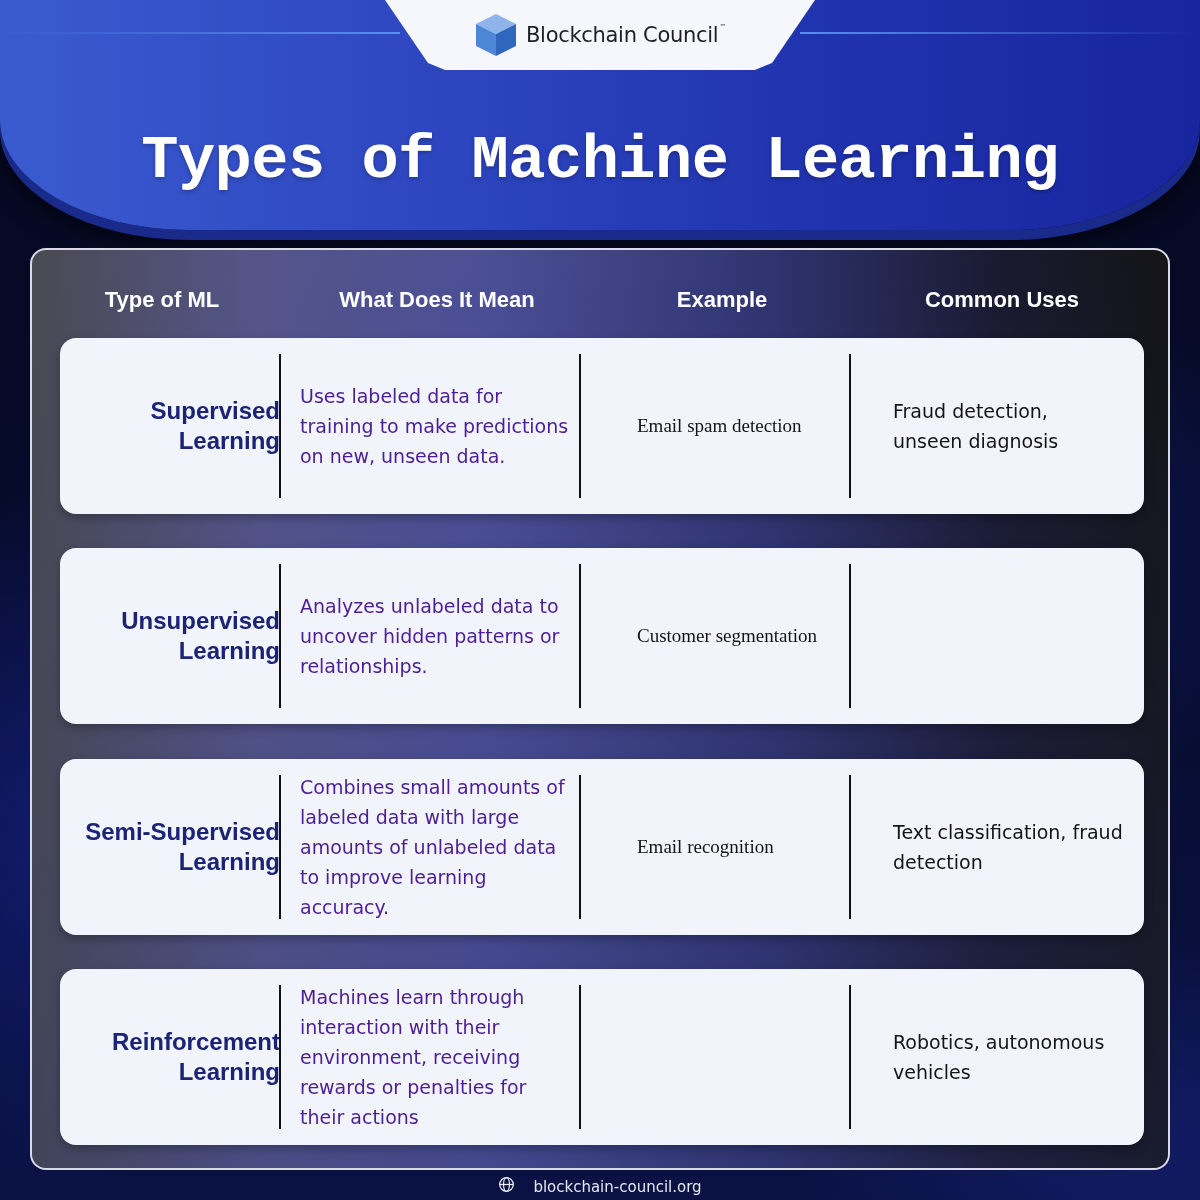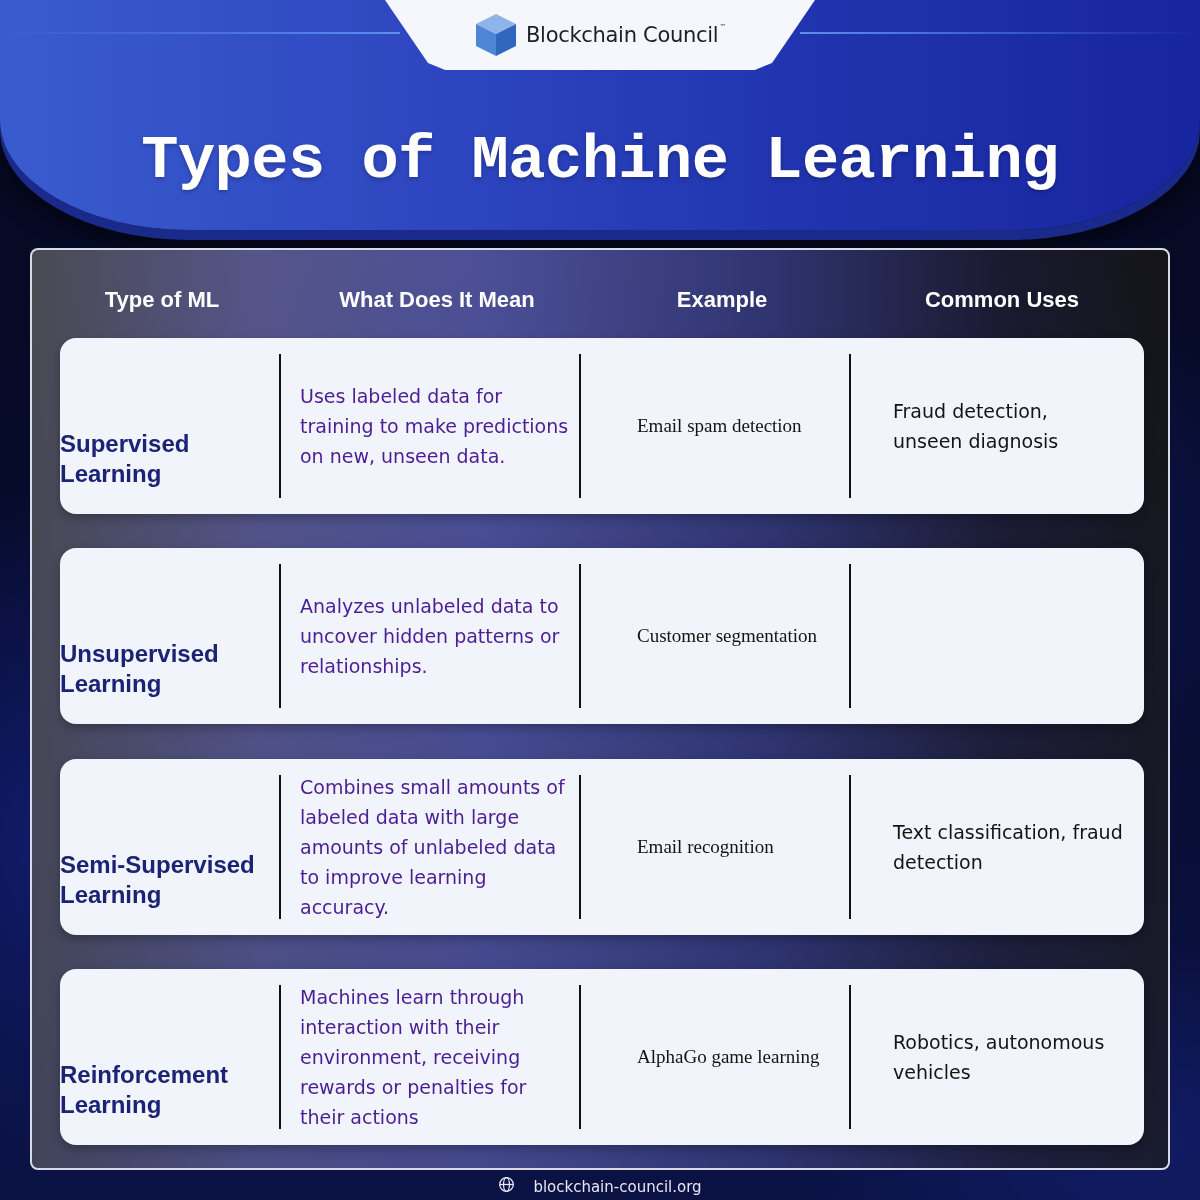--- a/index.html
+++ b/index.html
@@ -36,21 +36,21 @@
   .tm { font-size: 7px; vertical-align: top; margin-left: 1px; color: #333; }
   .title {
     position: absolute; left: 0; top: 125px; width: 1200px; text-align: center;
     color: #ffffff; font-size: 62px; font-weight: bold; letter-spacing: -0.5px;
     text-shadow: 0 2px 4px rgba(0,0,0,0.25);
     font-family: Liberation Mono, monospace;
   }
   
   .panel {
     position: absolute; left: 30px; top: 248px; width: 1140px; height: 922px;
-    border: 2px solid #d8dbe6; border-radius: 8px;
+    border: 2px solid #d8dbe6; border-radius: 16px;
     background: linear-gradient(90deg, #4a4a52 0%, #55558a 20%, #4b4f96 40%, #2f3470 65%, #1a1a30 85%, #141418 100%);
     overflow: hidden;
   }
   .panel::after {
     content: ""; position: absolute; inset: 0;
     background: linear-gradient(180deg, rgba(0,0,0,0) 0%, rgba(40,50,110,0.25) 100%);
     pointer-events: none;
   }
   .header-row {
     position: absolute; left: 0; top: 0; width: 100%; height: 100px;
@@ -61,22 +61,22 @@
   .header-row div {
     color: #ffffff; font-weight: bold; font-size: 22px; text-align: center;
   }
   .row {
     position: absolute; left: 28px; width: 1084px; height: 176px;
     background: #f1f4fb; border-radius: 16px;
     box-shadow: 0 4px 10px rgba(0,0,0,0.25);
     z-index: 2;
   }
   .cell { position: absolute; top: 0; height: 100%; display: flex; align-items: center; }
-  .c-type { left: 0; width: 220px; justify-content: center; text-align: left;
-            color: #1b2375; font-weight: bold; font-size: 24px; line-height: 30px; margin-top: 33px; }
+  .c-type { left: 0; width: 220px; justify-content: center; text-align: right;
+            color: #1b2375; font-weight: bold; font-size: 24px; line-height: 30px; }
   .c-mean { left: 240px; width: 270px; padding-left: 0; font-size: 19px; line-height: 30px; color: #4c1d95;
             font-family: "DejaVu Sans", sans-serif; }
   .c-ex { left: 577px; width: 200px; font-size: 19px; line-height: 30px; color: #141414;
           font-family: Liberation Serif, serif; text-align: center; }
   .c-use { left: 833px; width: 230px; font-size: 19px; line-height: 30px; color: #141414;
            font-family: "DejaVu Sans", sans-serif; }
   .divider { position: absolute; top: 16px; bottom: 16px; width: 2px; background: #111; }
   .footer {
     position: absolute; left: 0; top: 1176px; width: 1200px; text-align: center;
     color: #e6e8f2; font-size: 15px; font-family: "DejaVu Sans", sans-serif;
@@ -139,21 +139,20 @@
     <div class="cell c-ex">Email recognition</div>
     <div class="divider" style="left:789px;"></div>
     <div class="cell c-use">Text classification, fraud detection</div>
   </div>
 
   <div class="row" style="top:719px;">
     <div class="cell c-type">Reinforcement Learning</div>
     <div class="divider" style="left:219px;"></div>
     <div class="cell c-mean">Machines learn through interaction with their environment, receiving rewards or penalties for their actions</div>
     <div class="divider" style="left:519px;"></div>
-    <div class="cell c-ex">AlphaGo game learning</div>
     <div class="divider" style="left:789px;"></div>
     <div class="cell c-use">Robotics, autonomous vehicles</div>
   </div>
 </div>
 
 <div class="footer">
   <span>
     <svg viewBox="0 0 20 20" fill="none" stroke="#e6e8f2" stroke-width="1.5">
       <circle cx="10" cy="10" r="8"></circle>
       <ellipse cx="10" cy="10" rx="3.5" ry="8"></ellipse>

